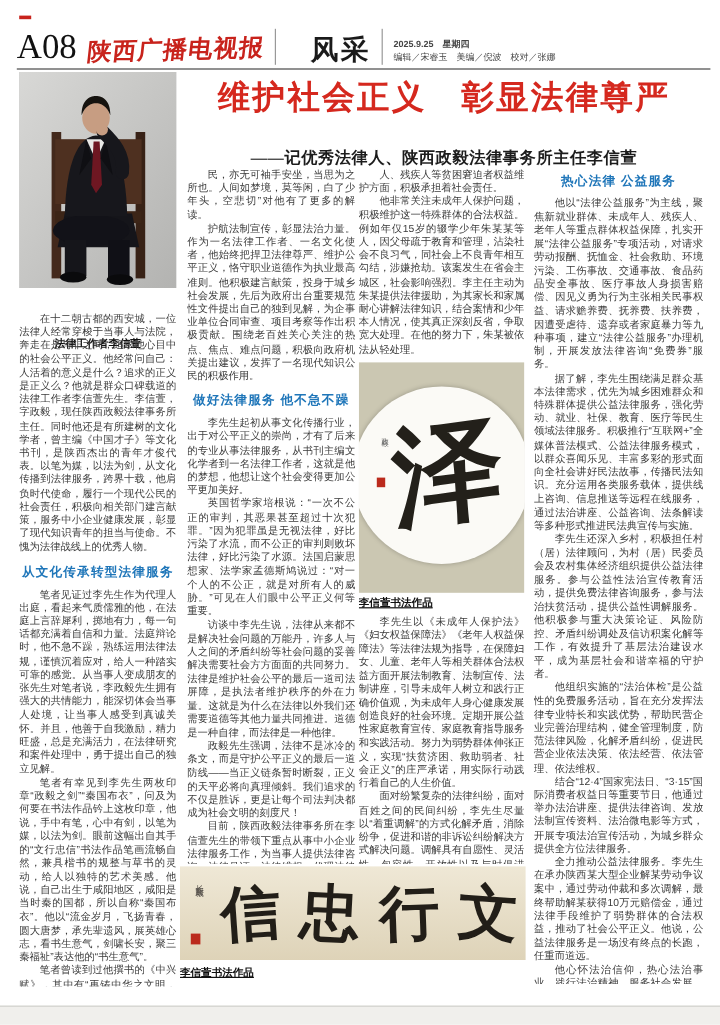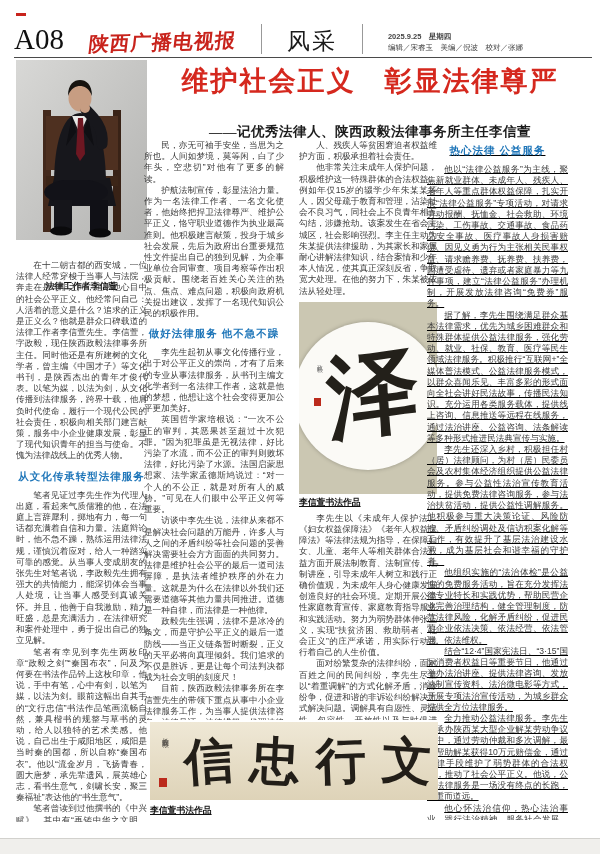--- a/index.html
+++ b/index.html
@@ -1,43 +1,43 @@
 <!DOCTYPE html>
 <html><head>
 <meta charset="utf-8">
 <style>
   html,body{margin:0;padding:0;background:#e9e8e5;}
   .page{position:relative;width:600px;height:854px;background:#ffffff;overflow:hidden;
         font-family:"Liberation Sans",sans-serif;}
   
   .red-tick{position:absolute;left:16px;top:13px;width:10px;height:3px;background:#c8231c;}
   .masthead{position:absolute;left:14px;right:8px;top:16px;height:42px;display:flex;
-            align-items:flex-end;gap:25px;border-bottom:1.5px solid #4a4a4a;padding-bottom:3px;box-sizing:border-box;}
+            align-items:flex-end;gap:9px;border-bottom:1.5px solid #4a4a4a;padding-bottom:3px;box-sizing:border-box;}
   .page-no{font-family:"Liberation Serif",serif;font-size:29px;line-height:29px;color:#111;}
   .paper-name{font-family:"Liberation Serif",serif;font-weight:bold;font-size:20px;line-height:24px;
               color:#c8231c;transform:skewX(-8deg) rotate(-1.5deg);letter-spacing:1px;white-space:nowrap;}
   .vdiv{width:1px;height:30px;background:#999;}
-  .section-name{font-size:23px;line-height:26px;font-weight:normal;color:#1a1a1a;letter-spacing:2px;}
+  .section-name{font-size:23px;line-height:26px;font-weight:bold;color:#1a1a1a;letter-spacing:2px;margin-left:20px;}
   .issue-info{display:flex;flex-direction:column;gap:2px;font-size:7.5px;color:#444;line-height:9px;padding-bottom:2px;}
   .issue-info .b{font-weight:bold;}
   
   .headline{position:absolute;left:150px;top:63px;width:440px;text-align:center;}
   .headline .title{font-size:27px;font-weight:900;color:#d5281e;letter-spacing:2px;white-space:nowrap;}
   .headline .subtitle{margin-top:24px;font-family:"Liberation Serif",serif;font-size:13.5px;
                       font-weight:bold;color:#1c1c1c;letter-spacing:0.5px;}
   
   .photo{position:absolute;left:16px;top:60px;width:131px;height:180px;overflow:hidden;background:#c9c9c7;}
   .photo-caption{position:absolute;left:16px;top:244px;width:131px;text-align:center;
                  font-size:9px;font-weight:bold;color:#111;margin-top:36px;}
   
   .col{position:absolute;overflow:hidden;}
   .col1{left:16px;top:260px;width:131px;height:562px;}
-  .col2{left:144px;top:140px;width:140px;height:580px;}
+  .col2{left:156px;top:140px;width:140px;height:580px;}
   .col3{left:299px;top:140px;width:138px;height:580px;}
-  .col4{left:427px;top:136px;width:141px;height:684px;text-decoration:underline;}
+  .col4{left:445px;top:136px;width:141px;height:684px;}
   .para{margin:0;text-indent:2em;font-size:8.6px;line-height:11.2px;text-align:justify;
         color:#3b3b3b;letter-spacing:0;}
   .subhead{text-align:center;color:#1f76b9;font-weight:bold;font-size:10.5px;margin:8px 0 6px;letter-spacing:1px;}
   
   .fan{position:relative;height:192px;background:#cbc7b2;margin:5px 0 3px;overflow:hidden;}
   .fan .circle{position:absolute;left:-5px;top:20px;width:148px;height:148px;border-radius:50%;
                background:#fbfaf6;box-shadow:0 0 4px rgba(0,0,0,.25);}
   .fan .char{position:absolute;left:24px;top:28px;width:100px;text-align:center;
              font-family:"Liberation Serif",serif;font-size:92px;line-height:128px;font-weight:bold;
              color:#23201a;transform:rotate(-8deg) skewX(-4deg);}

